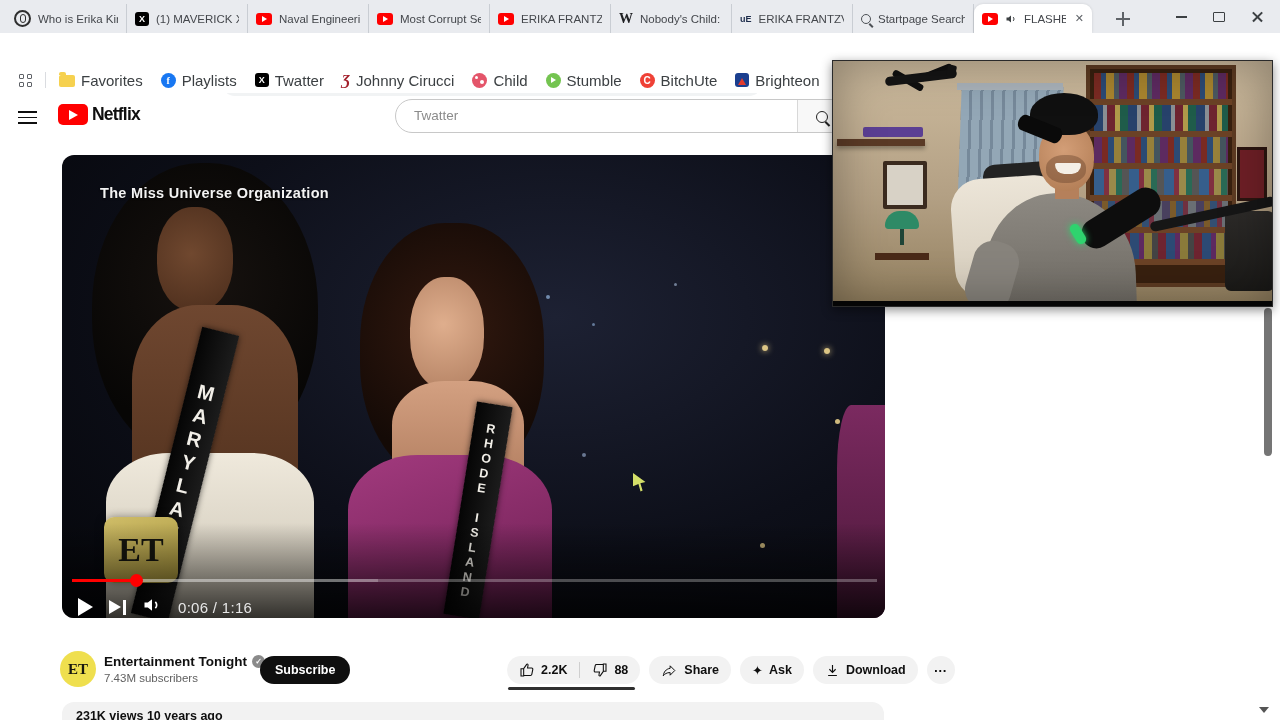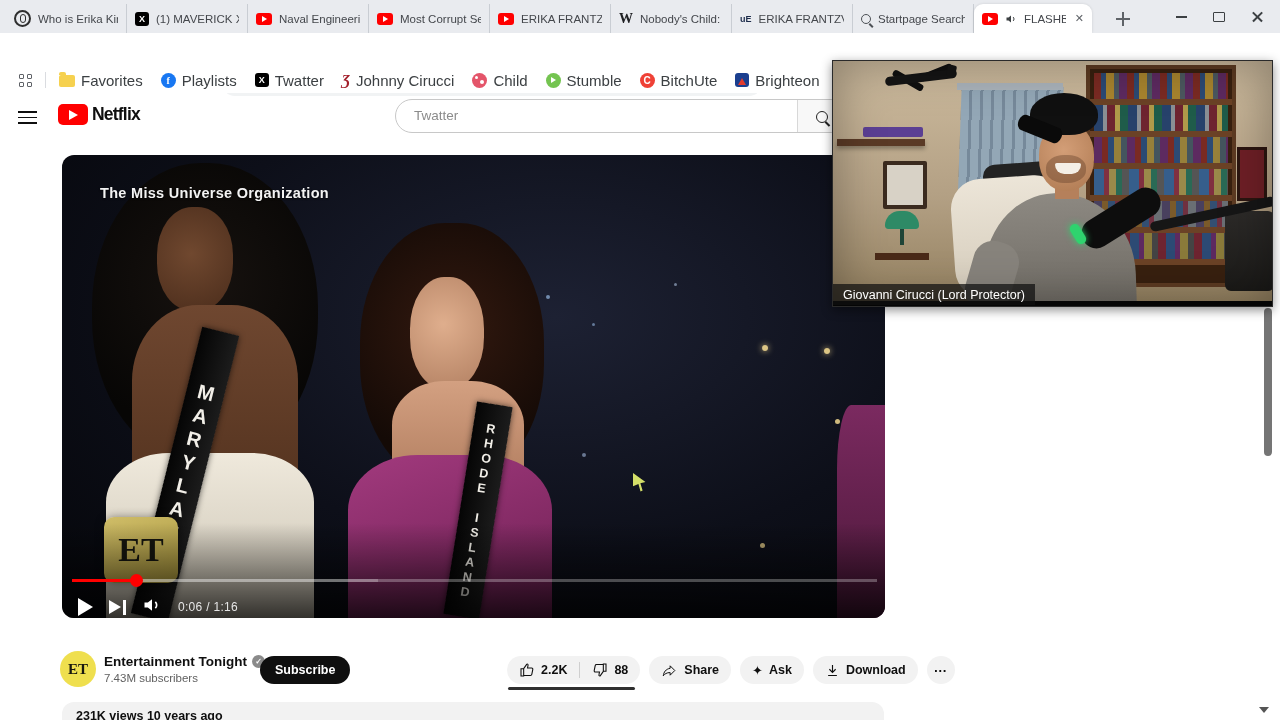--- a/index.html
+++ b/index.html
@@ -131,21 +131,21 @@
   .pbar{position:absolute;left:10px;top:424px;width:805px;height:3px;background:rgba(255,255,255,.28);}
   .pbar .buf{position:absolute;left:0;top:0;height:3px;width:38%;background:rgba(255,255,255,.22);}
   .pbar .red{position:absolute;left:0;top:0;height:3px;width:64px;background:#f00;}
   .pbar .knob{position:absolute;left:58px;top:-5px;width:13px;height:13px;border-radius:50%;background:#f00;}
   .ctrls-l{position:absolute;left:16px;top:437px;height:30px;display:flex;align-items:center;gap:16px;}
   .ctrls-r{position:absolute;right:14px;top:437px;height:30px;display:flex;align-items:center;gap:18px;}
   .playtri{border-left:15px solid #fff;border-top:9.5px solid transparent;border-bottom:9.5px solid transparent;}
   .nexticon{position:relative;width:17px;height:17px;}
   .nexticon::before{content:"";position:absolute;left:0;top:1px;border-left:12px solid #fff;border-top:7.5px solid transparent;border-bottom:7.5px solid transparent;}
   .nexticon::after{content:"";position:absolute;right:0;top:1px;width:3px;height:15px;background:#fff;}
-  .timetxt{font-size:12px;color:#e6e6e6;letter-spacing:.3px;}
+  .timetxt{font-size:15px;color:#e6e6e6;letter-spacing:.3px;}
   .autoplay{width:27px;height:13px;border-radius:7px;background:#8b8b8b;position:relative;}
   .autoplay::after{content:"";position:absolute;right:-1px;top:-1px;width:15px;height:15px;border-radius:50%;background:#fff;}
   .autoplay b{position:absolute;right:3px;top:3.5px;z-index:1;border-left:6px solid #111;border-top:3.5px solid transparent;border-bottom:3.5px solid transparent;}
   .ccbox{width:25px;height:16px;border:1.8px solid #fff;border-radius:3px;display:flex;align-items:center;justify-content:center;
          font-size:8.5px;font-weight:bold;color:#fff;letter-spacing:.5px;box-sizing:border-box;}
   .gear{font-family:"DejaVu Sans",sans-serif;font-size:18px;color:#f0f0f0;line-height:1;}
   .miniicon{width:19px;height:15px;border:2px solid #fff;border-radius:2px;position:relative;box-sizing:border-box;}
   .miniicon::after{content:"";position:absolute;right:1px;bottom:1px;width:8px;height:5px;background:#fff;}
   .theatericon{width:21px;height:14px;border:2px solid #fff;border-radius:2px;box-sizing:border-box;}
   .fsicon{width:17px;height:17px;position:relative;}
@@ -571,21 +571,18 @@
     <div class="el beardshade"></div>
     <div class="el smile"></div>
     <div class="el capcrown"></div>
     <div class="el capbrim"></div>
     <div class="el micarm"></div>
     <div class="el micbody"></div>
     <div class="el micring"></div>
 
     <div class="el pipvig"></div>
     <div class="el pipband"></div>
-    <div class="el pipcap">
-      <span>Giovanni Cirucci (Lord Protector)</span>
-    </div>
   </div>
 
   <div class="sthumb"></div>
   <div class="sdown"></div>
 
 </div>
 
 </body></html>

